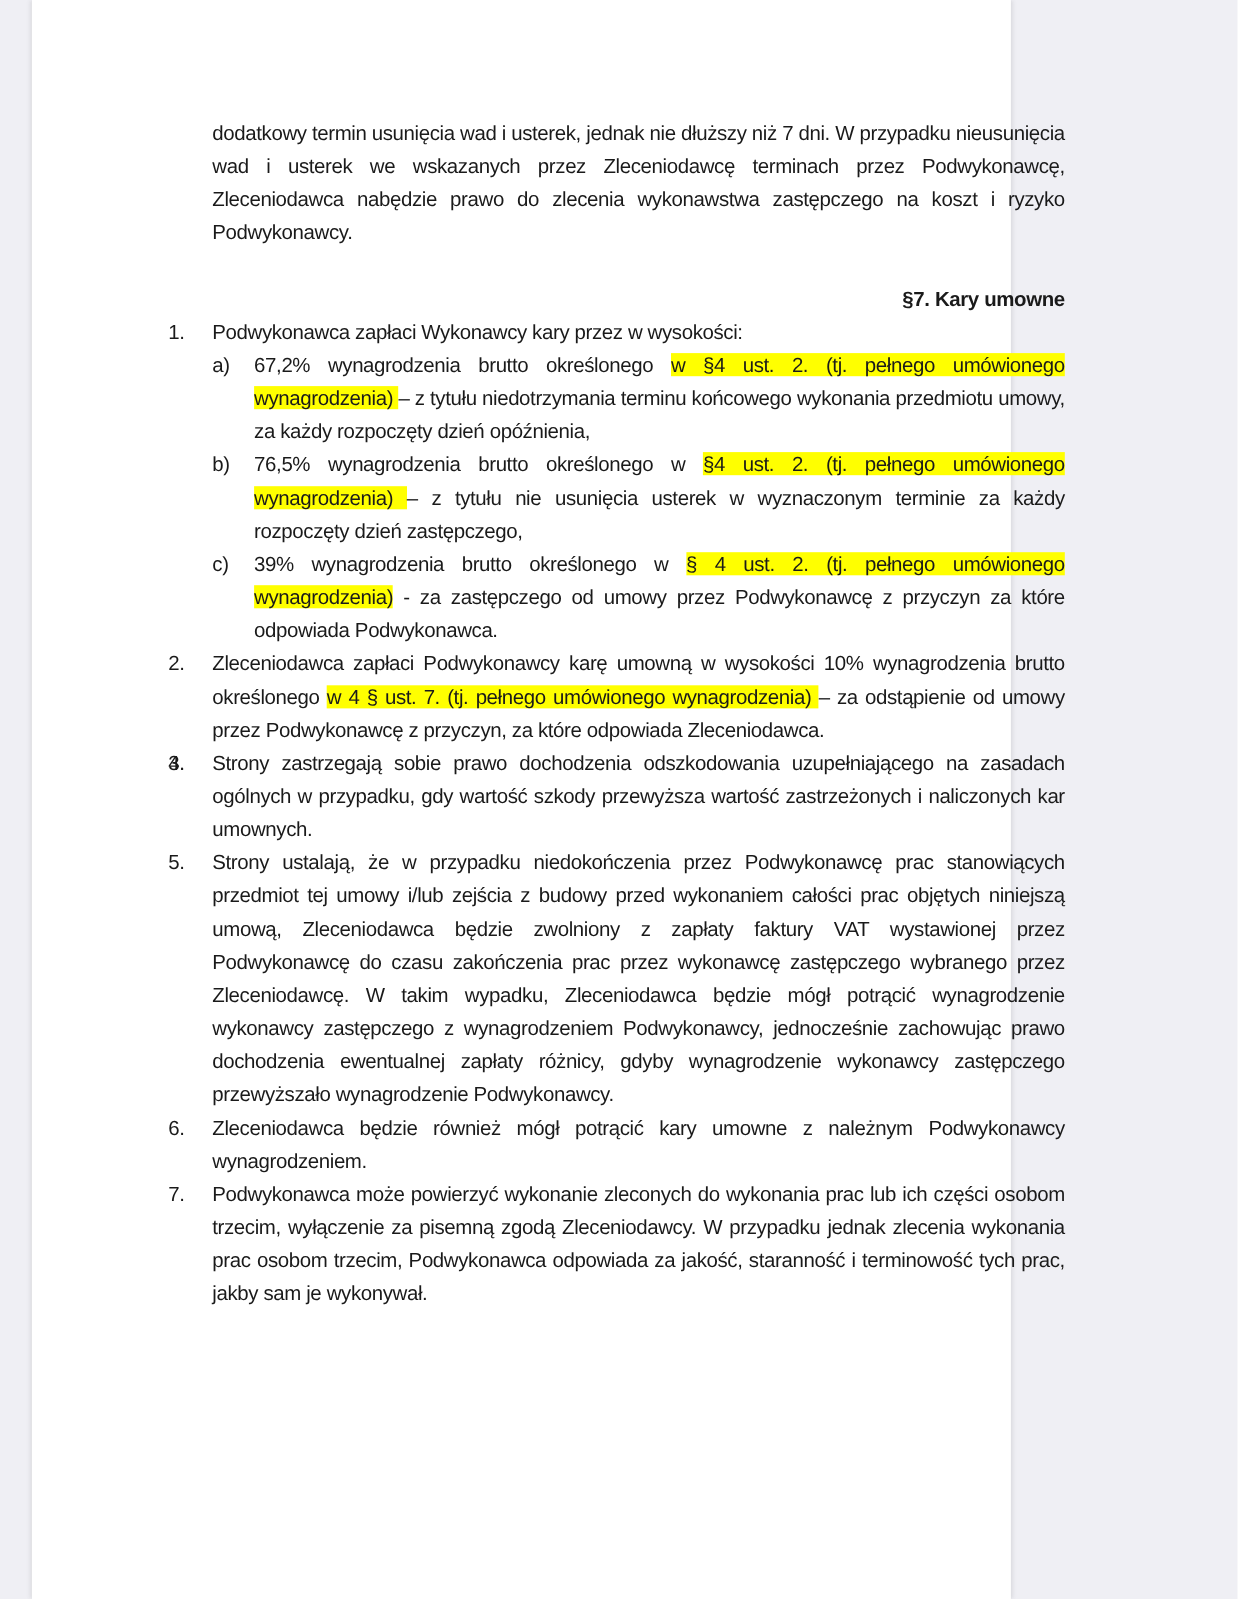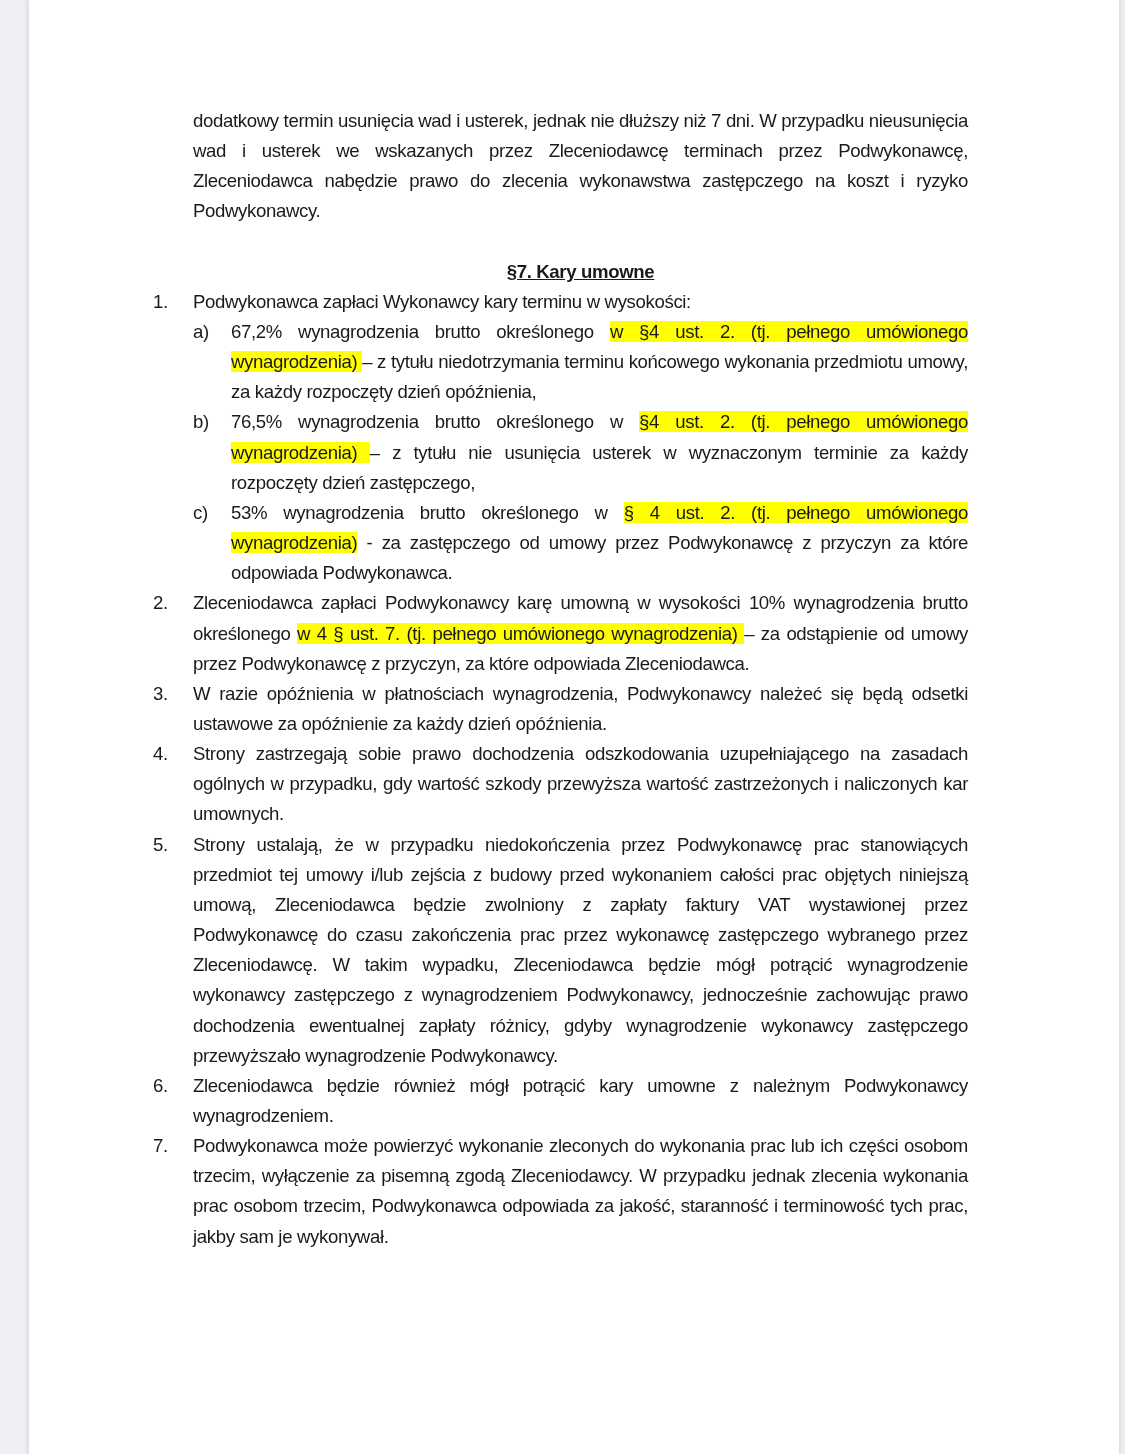--- a/index.html
+++ b/index.html
@@ -3,36 +3,35 @@
 <meta charset="utf-8">
 <style>
   html, body { margin:0; padding:0; }
   body {
     width:1125px; height:1454px; overflow:hidden;
     background:#efeff4;
     position:relative;
     font-family:"Liberation Sans", sans-serif;
   }
   .page {
-    position:absolute; left:29px; top:0; width:1090px; height:1454px;
+    position:absolute; left:29px; top:0; width:890px; height:1454px;
     background:#ffffff;
     box-shadow: -2px 0 4px rgba(0,0,0,0.08), 2px 0 4px rgba(0,0,0,0.08);
   }
   .content {
     position:absolute; left:164px; top:106px; width:775px;
     color:#1a1a1a;
     font-size:18.6px;
     line-height:30.15px;
     letter-spacing:-0.35px;
   }
   .para { text-align:justify; margin:0; }
   .heading {
-    text-align:center; font-weight:bold; margin:30px 0 0 0;
+    text-align:right; font-weight:bold; margin:30px 0 0 0;
     font-size:18.6px;
-    text-decoration:underline;
   }
   .numlist { margin:0; padding:0; list-style:none; }
   .numitem { position:relative; text-align:justify; }
   .num { position:absolute; left:-40px; top:0; }
   .sublist { margin:0; padding:0; list-style:none; }
   .subitem { position:relative; margin-left:38px; text-align:justify; }
   .sub { position:absolute; left:-38px; top:0; }
   .hl { background:#ffff00; }
 </style>
 </head>
@@ -42,45 +41,44 @@
   <div class="content">
 
     <p class="para">dodatkowy termin usunięcia wad i usterek, jednak nie dłuższy niż 7 dni. W przypadku nieusunięcia wad i usterek we wskazanych przez Zleceniodawcę terminach przez Podwykonawcę, Zleceniodawca nabędzie prawo do zlecenia wykonawstwa zastępczego na koszt i ryzyko Podwykonawcy.</p>
 
     <div class="heading">§7. Kary umowne</div>
 
     <ol class="numlist">
 
       <li class="numitem">
         <span class="num">1.</span>
-        <span>Podwykonawca zapłaci Wykonawcy kary terminu w wysokości:</span>
+        <span>Podwykonawca zapłaci Wykonawcy kary przez w wysokości:</span>
         <ul class="sublist">
           <li class="subitem">
             <span class="sub">a)</span>
             <span>67,2% wynagrodzenia brutto określonego </span><span class="hl">w §4 ust. 2. (tj. pełnego umówionego wynagrodzenia) </span><span> – z tytułu niedotrzymania terminu końcowego wykonania przedmiotu umowy, za każdy rozpoczęty dzień opóźnienia,</span>
           </li>
           <li class="subitem">
             <span class="sub">b)</span>
             <span>76,5% wynagrodzenia brutto określonego w </span><span class="hl">§4 ust. 2. (tj. pełnego umówionego wynagrodzenia) </span><span> – z tytułu nie usunięcia usterek w wyznaczonym terminie za każdy rozpoczęty dzień zastępczego,</span>
           </li>
           <li class="subitem">
             <span class="sub">c)</span>
-            <span>53% wynagrodzenia brutto określonego w </span><span class="hl">§ 4 ust. 2. (tj. pełnego umówionego wynagrodzenia)</span><span> - za zastępczego od umowy przez Podwykonawcę z przyczyn za które odpowiada Podwykonawca.</span>
+            <span>39% wynagrodzenia brutto określonego w </span><span class="hl">§ 4 ust. 2. (tj. pełnego umówionego wynagrodzenia)</span><span> - za zastępczego od umowy przez Podwykonawcę z przyczyn za które odpowiada Podwykonawca.</span>
           </li>
         </ul>
       </li>
 
       <li class="numitem">
         <span class="num">2.</span>
         <span>Zleceniodawca zapłaci Podwykonawcy karę umowną w wysokości 10% wynagrodzenia brutto określonego </span><span class="hl">w 4 § ust. 7. (tj. pełnego umówionego wynagrodzenia) </span><span> – za odstąpienie od umowy przez Podwykonawcę z przyczyn, za które odpowiada Zleceniodawca.</span>
       </li>
 
       <li class="numitem">
         <span class="num">3.</span>
-        <span>W razie opóźnienia w płatnościach wynagrodzenia, Podwykonawcy należeć się będą odsetki ustawowe za opóźnienie za każdy dzień opóźnienia.</span>
       </li>
 
       <li class="numitem">
         <span class="num">4.</span>
         <span>Strony zastrzegają sobie prawo dochodzenia odszkodowania uzupełniającego na zasadach ogólnych w przypadku, gdy wartość szkody przewyższa wartość zastrzeżonych i naliczonych kar umownych.</span>
       </li>
 
       <li class="numitem">
         <span class="num">5.</span>
         <span>Strony ustalają, że w przypadku niedokończenia przez Podwykonawcę prac stanowiących przedmiot tej umowy i/lub zejścia z budowy przed wykonaniem całości prac objętych niniejszą umową, Zleceniodawca będzie zwolniony z zapłaty faktury VAT wystawionej przez Podwykonawcę do czasu zakończenia prac przez wykonawcę zastępczego wybranego przez Zleceniodawcę. W takim wypadku, Zleceniodawca będzie mógł potrącić wynagrodzenie wykonawcy zastępczego z wynagrodzeniem Podwykonawcy, jednocześnie zachowując prawo dochodzenia ewentualnej zapłaty różnicy, gdyby wynagrodzenie wykonawcy zastępczego przewyższało wynagrodzenie Podwykonawcy.</span>

